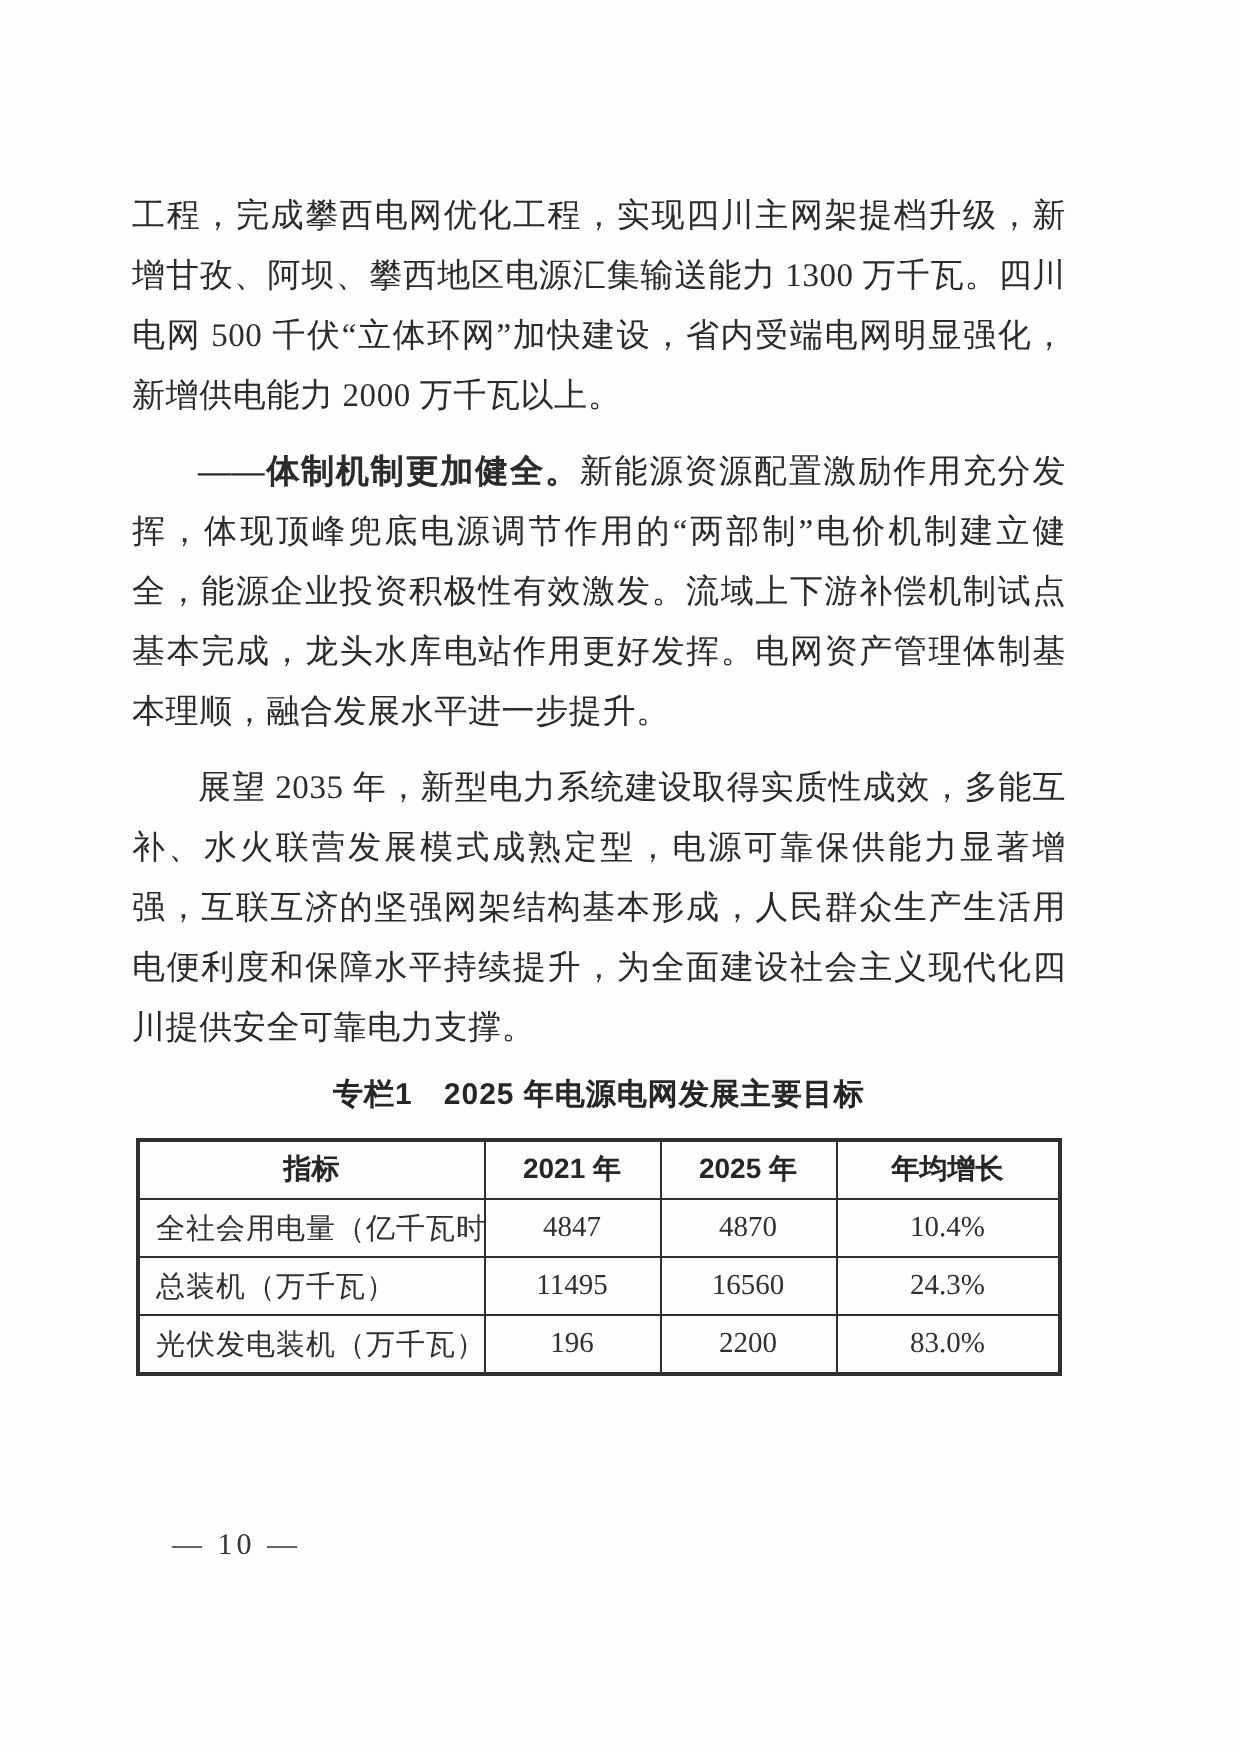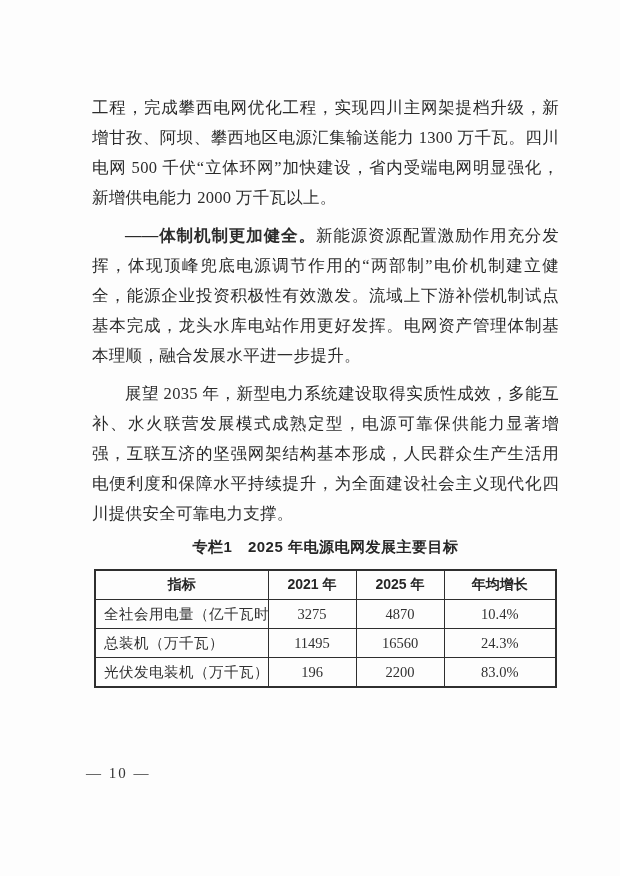--- a/index.html
+++ b/index.html
@@ -12,21 +12,21 @@
     width: 620px;
     height: 876px;
     margin: 0 auto;
     background: #fdfdfd;
     color: #2b2b2b;
     font-family: "Liberation Serif", "DejaVu Serif", serif;
     overflow: hidden;
   }
   .content {
     position: absolute;
-    left: 92px;
+    left: 66px;
     top: 93px;
     width: 467px;
   }
   .para {
     margin: 0 0 8px 0;
     font-size: 16.5px;
     line-height: 30px;
     text-align: justify;
     letter-spacing: 0.3px;
   }
@@ -115,21 +115,21 @@
         <tr>
           <th>指标</th>
           <th>2021 年</th>
           <th>2025 年</th>
           <th>年均增长</th>
         </tr>
       </thead>
       <tbody>
         <tr>
           <td class="indicator">全社会用电量（亿千瓦时）</td>
-          <td>3275</td>
+          <td>4847</td>
           <td>4870</td>
           <td>10.4%</td>
         </tr>
         <tr>
           <td class="indicator">总装机（万千瓦）</td>
           <td>11495</td>
           <td>16560</td>
           <td>24.3%</td>
         </tr>
         <tr>

